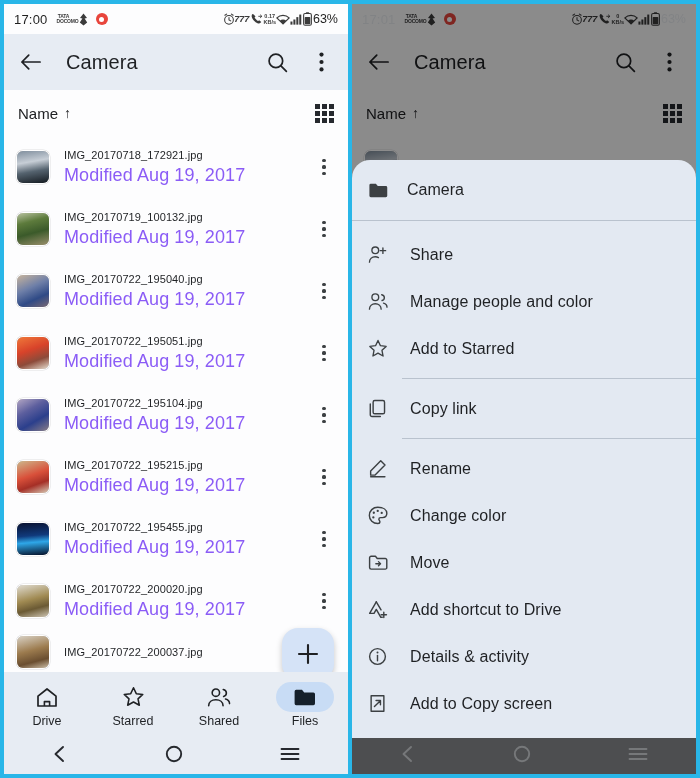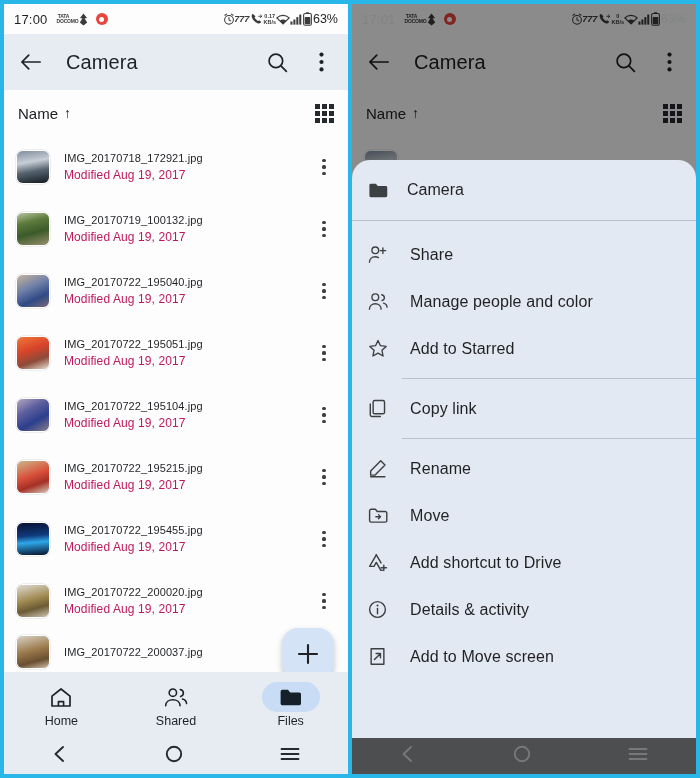--- a/index.html
+++ b/index.html
@@ -77,21 +77,21 @@
     position: relative;
   }
   .thumb {
     width: 34px; height: 34px; border-radius: 7px; flex: none;
     background: #bdbdbd; overflow: hidden; position: relative;
     border: 1.5px solid #fff; box-shadow: 0 0 0 .5px rgba(0,0,0,.12);
   }
   .thumb .lo { position:absolute; inset:0; }
   .fmeta { margin-left: 14px; min-width: 0; flex: 1; }
   .fname { font-size: 11px; color: #1f2124; white-space: nowrap; letter-spacing:.1px; }
-  .fmod { font-size: 12px; color: #be185d; margin-top: 4px; letter-spacing:.1px; }
+  .fmod { font-size: 18px; color: #8b5cf6; margin-top: 4px; letter-spacing:.1px; }
   .kebab { width: 24px; display:flex; flex-direction:column; align-items:center; gap:3px; flex:none; }
   .kebab i { width: 3.2px; height: 3.2px; border-radius:50%; background:#3c4043; display:block; }
 
   
   .fab {
     position: absolute; right: 14px; bottom: 94px;
     width: 52px; height: 52px; border-radius: 16px;
     background: #d5e3f7; display:flex; align-items:center; justify-content:center;
     box-shadow: 0 3px 6px rgba(0,0,0,.22);
   }
@@ -400,21 +400,29 @@
       </div>
 
       <div class="bottomnav">
         <div class="navitem">
           <div class="navpill">
             <svg width="22" height="21" viewBox="0 0 22 21">
                 <path d="M2 9.2 11 2l9 7.2V19H2Z" fill="none" stroke="#1f2124" stroke-width="1.7" stroke-linejoin="round"></path>
                 <path d="M8.4 19v-4.4h5.2V19" fill="none" stroke="#1f2124" stroke-width="1.6" stroke-linejoin="round"></path>
               </svg>
           </div>
-          <div class="navlabel">Home</div>
+          <div class="navlabel">Drive</div>
+        </div>
+        <div class="navitem">
+          <div class="navpill">
+            <svg width="23" height="22" viewBox="0 0 24 23">
+                <path d="M12 1.8 14.9 8l6.8.8-5 4.6 1.4 6.7L12 16.7 5.9 20.1l1.4-6.7-5-4.6L9.1 8Z" fill="none" stroke="#1f2124" stroke-width="1.6" stroke-linejoin="round"></path>
+              </svg>
+          </div>
+          <div class="navlabel">Starred</div>
         </div>
         <div class="navitem">
           <div class="navpill">
             <svg width="24" height="21" viewBox="0 0 26 22">
                 <circle cx="9.6" cy="5.8" r="4" fill="none" stroke="#1f2124" stroke-width="1.7"></circle>
                 <path d="M1.8 20c0-4 3.5-6.5 7.8-6.5s7.8 2.5 7.8 6.5" fill="none" stroke="#1f2124" stroke-width="1.7" stroke-linecap="round"></path>
                 <path d="M17.6 2.4c2 .4 3.4 2 3.4 3.8 0 1.7-1.2 3.2-3 3.7" fill="none" stroke="#1f2124" stroke-width="1.7" stroke-linecap="round"></path>
                 <path d="M20 12.6c2.8.7 4.4 2.6 4.4 5" fill="none" stroke="#1f2124" stroke-width="1.7" stroke-linecap="round"></path>
               </svg>
           </div>
@@ -639,20 +647,32 @@
         <div class="menu-item">
           <span class="mi-icon">
             <svg width="19" height="19" viewBox="0 0 20 20">
                 <path d="M13.4 1.9 17.9 6.4 7.2 17H2.8v-4.4Z" fill="none" stroke="#3c4043" stroke-width="1.5" stroke-linejoin="round"></path>
                 <path d="M2.8 18.6h15" stroke="#3c4043" stroke-width="1.5" stroke-linecap="round"></path>
               </svg>
           </span>
           <span class="mi-label">Rename</span>
         </div>
 
+        <div class="menu-item">
+          <span class="mi-icon">
+            <svg width="20" height="19" viewBox="0 0 21 20">
+                <path d="M10.3 1.4C5.2 1.4 1.4 5 1.4 9.9c0 4.9 3.8 8.6 8.9 8.6 1.4 0 2.2-.8 2.2-1.9 0-.6-.3-1-.6-1.4-.3-.4-.5-.7-.5-1.2 0-1 .8-1.8 1.9-1.8h1.9c3 0 4.6-1.9 4.6-4.5 0-3.6-3.6-6.3-9.5-6.3Z" fill="none" stroke="#3c4043" stroke-width="1.5"></path>
+                <circle cx="6.1" cy="7.1" r="1.2" fill="#3c4043"></circle>
+                <circle cx="10.2" cy="5.2" r="1.2" fill="#3c4043"></circle>
+                <circle cx="14.4" cy="7.3" r="1.2" fill="#3c4043"></circle>
+                <circle cx="5.6" cy="12" r="1.2" fill="#3c4043"></circle>
+              </svg>
+          </span>
+          <span class="mi-label">Change color</span>
+        </div>
 
         <div class="menu-item">
           <span class="mi-icon">
             <svg width="20" height="17" viewBox="0 0 21 18">
                 <path d="M1.6 4a1.6 1.6 0 0 1 1.6-1.6h4.6l1.9 2.3h8.5A1.6 1.6 0 0 1 19.8 6.3v8A1.6 1.6 0 0 1 18.2 16H3.2a1.6 1.6 0 0 1-1.6-1.6Z" fill="none" stroke="#3c4043" stroke-width="1.5" stroke-linejoin="round"></path>
                 <path d="M8.2 10.3h5M11 8.1l2.2 2.2L11 12.5" fill="none" stroke="#3c4043" stroke-width="1.4" stroke-linecap="round" stroke-linejoin="round"></path>
               </svg>
           </span>
           <span class="mi-label">Move</span>
         </div>
@@ -679,21 +699,21 @@
           <span class="mi-label">Details &amp; activity</span>
         </div>
 
         <div class="menu-item">
           <span class="mi-icon">
             <svg width="19" height="19" viewBox="0 0 20 20">
                 <path d="M3.3 1.8h13.4v16.4H3.3Z" fill="none" stroke="#3c4043" stroke-width="1.5" stroke-linejoin="round"></path>
                 <path d="M6.8 13.2 13 7M8.5 6.8h4.6v4.6" fill="none" stroke="#3c4043" stroke-width="1.5" stroke-linecap="round" stroke-linejoin="round"></path>
               </svg>
           </span>
-          <span class="mi-label">Add to Move screen</span>
+          <span class="mi-label">Add to Copy screen</span>
         </div>
 
         <div class="menu-item">
           
           
         </div>
 
       </div>
 
       <div class="sysnav dark">

